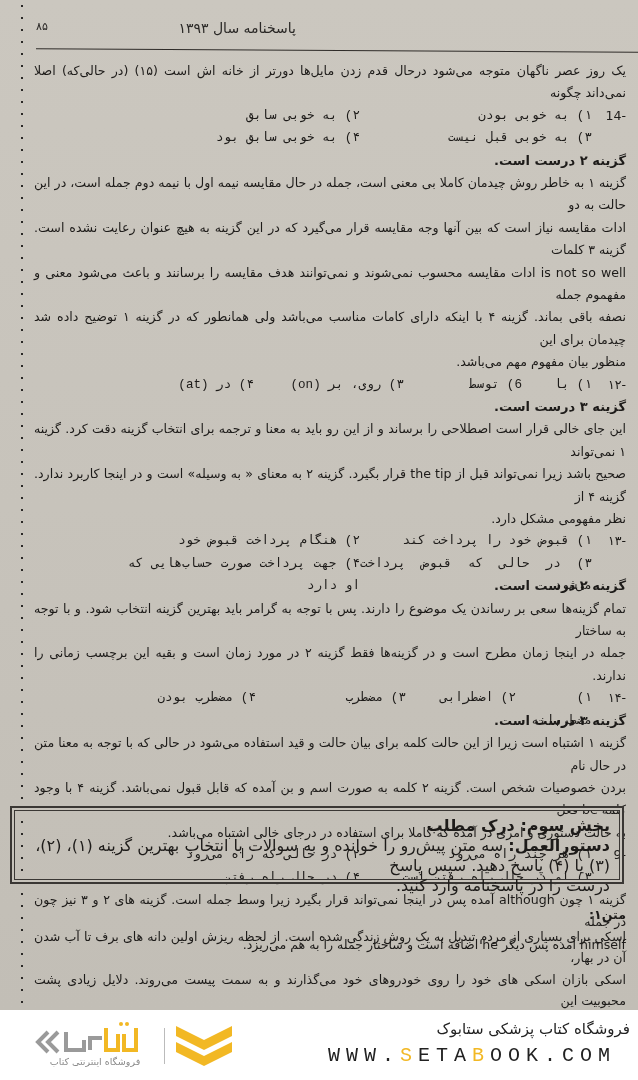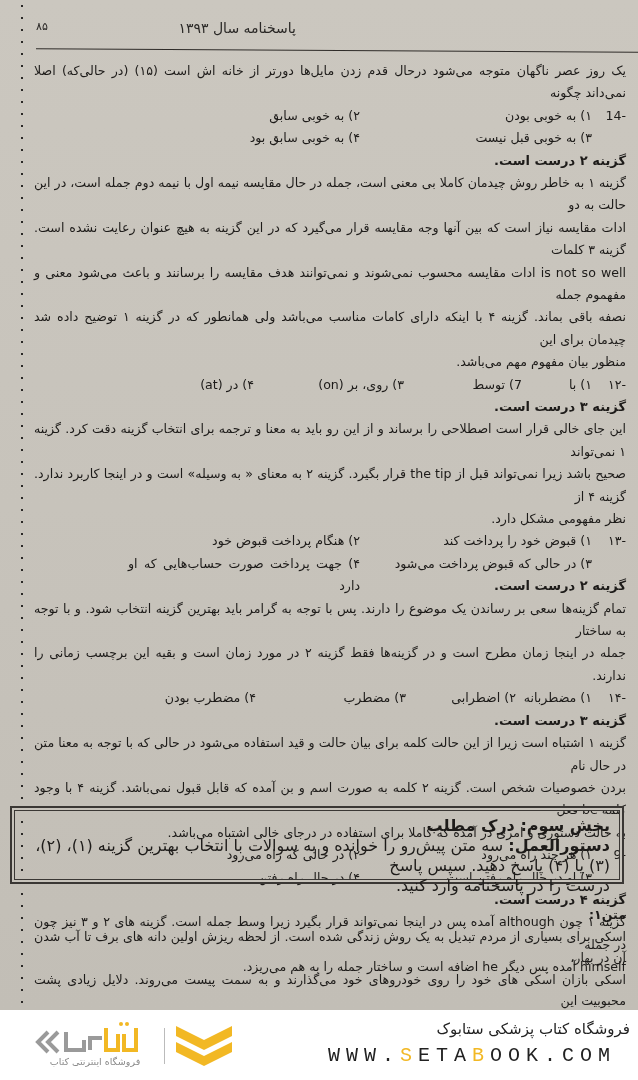--- a/index.html
+++ b/index.html
@@ -39,21 +39,21 @@
     }
     .content {
       position: absolute; left: 34px; top: 60px; width: 592px;
       direction: rtl; text-align: justify;
       font-size: 12.6px; line-height: 22.4px;
     }
     .para { margin: 0; }
     .answer-head { font-weight: bold; font-size: 13px; margin: 0; }
     .q-row { display: flex; direction: rtl; margin: 0; height: 22.4px; }
     .q-num { width: 34px; text-align: right; flex: none; }
-    .q-opt { flex: none; }
+    .q-opt { flex: none; font-family: Liberation Mono, monospace; }
     .q-grid-2 .q-opt { width: 232px; }
     .q-grid-4 .q-opt.o1 { width: 70px; }
     .q-grid-4 .q-opt.o2 { width: 118px; }
     .q-grid-4 .q-opt.o3 { width: 150px; }
     .q-grid-4b .q-opt.o1 { width: 76px; }
     .q-grid-4b .q-opt.o2 { width: 110px; }
     .q-grid-4b .q-opt.o3 { width: 150px; }
     .q-spacer { width: 34px; flex: none; }
     .section-box {
       position: absolute; left: 10px; top: 806px; width: 614px; height: 78px;
@@ -122,21 +122,21 @@
     <p class="answer-head">گزینه ۲ درست است.</p>
     <p class="para">گزینه ۱ به خاطر روش چیدمان کاملا بی معنی است، جمله در حال مقایسه نیمه اول با نیمه دوم جمله است، در این حالت به دو</p>
     <p class="para">ادات مقایسه نیاز است که بین آنها وجه مقایسه قرار می‌گیرد که در این گزینه به هیچ عنوان رعایت نشده است. گزینه ۳ کلمات</p>
     <p class="para">is not so well ادات مقایسه محسوب نمی‌شوند و نمی‌توانند هدف مقایسه را برسانند و باعث می‌شود معنی و مفهموم جمله</p>
     <p class="para">نصفه باقی بماند. گزینه ۴ با اینکه دارای کامات مناسب می‌باشد ولی همانطور که در گزینه ۱ توضیح داده شد چیدمان برای این</p>
     <p class="para">منظور بیان مفهوم مهم می‌باشد.</p>
 
     <div class="q-row q-grid-4">
       <span class="q-num">-۱۲</span>
       <span class="q-opt o1">۱) با</span>
-      <span class="q-opt o2">7) توسط</span>
+      <span class="q-opt o2">6) توسط</span>
       <span class="q-opt o3">۳) روی، بر (on)</span>
       <span class="q-opt">۴) در (at)</span>
     </div>
     <p class="answer-head">گزینه ۳ درست است.</p>
     <p class="para">این جای خالی قرار است اصطلاحی را برساند و از این رو باید به معنا و ترجمه برای انتخاب گزینه دقت کرد. گزینه ۱ نمی‌تواند</p>
     <p class="para">صحیح باشد زیرا نمی‌تواند قبل از the tip قرار بگیرد. گزینه ۲ به معنای « به وسیله» است و در اینجا کاربرد ندارد. گزینه ۴ از</p>
     <p class="para">نظر مفهومی مشکل دارد.</p>
 
     <div class="q-row q-grid-2">
       <span class="q-num">-۱۳</span>
@@ -167,21 +167,20 @@
     <div class="q-row q-grid-2">
       <span class="q-num">-9</span>
       <span class="q-opt">۱) هر چند راه می‌رود</span>
       <span class="q-opt">۲) در حالی که راه می‌رود</span>
     </div>
     <div class="q-row q-grid-2">
       <span class="q-spacer"></span>
       <span class="q-opt">۳) او در حال راه رفتن است</span>
       <span class="q-opt">۴) در حال راه رفتن</span>
     </div>
-    <p class="answer-head">گزینه ۴ درست است.</p>
     <p class="para">گزینه ۱ چون although آمده پس در اینجا نمی‌تواند قرار بگیرد زیرا وسط جمله است. گزینه های ۲ و ۳ نیز چون در جمله</p>
     <p class="para">himself آمده پس دیگر he اضافه است و ساختار جمله را به هم می‌ریزد.</p>
   </div>
 
   <div class="section-box">
     <p class="section-title">بخش سوم: درک مطلب</p>
     <p class="section-instr"><b>دستورالعمل:</b><span> سه متن پیش‌رو را خوانده و به سوالات با انتخاب بهترین گزینه (۱)، (۲)، (۳) یا (۴) پاسخ دهید. سپس پاسخ</span></p>
     <p class="section-instr">درست را در پاسخنامه وارد کنید.</p>
   </div>
 

